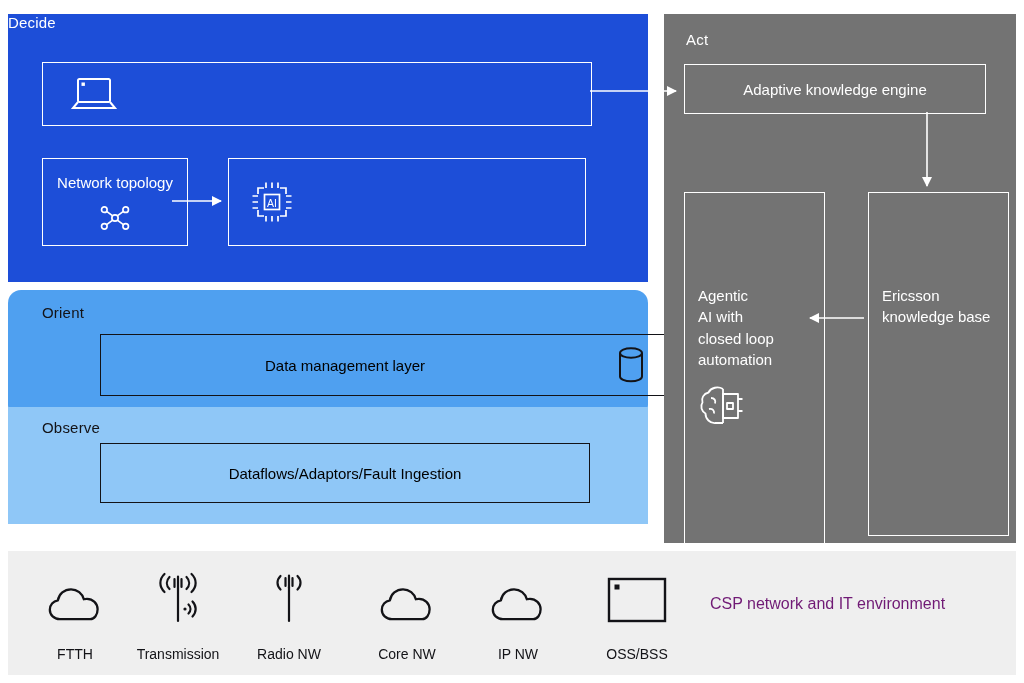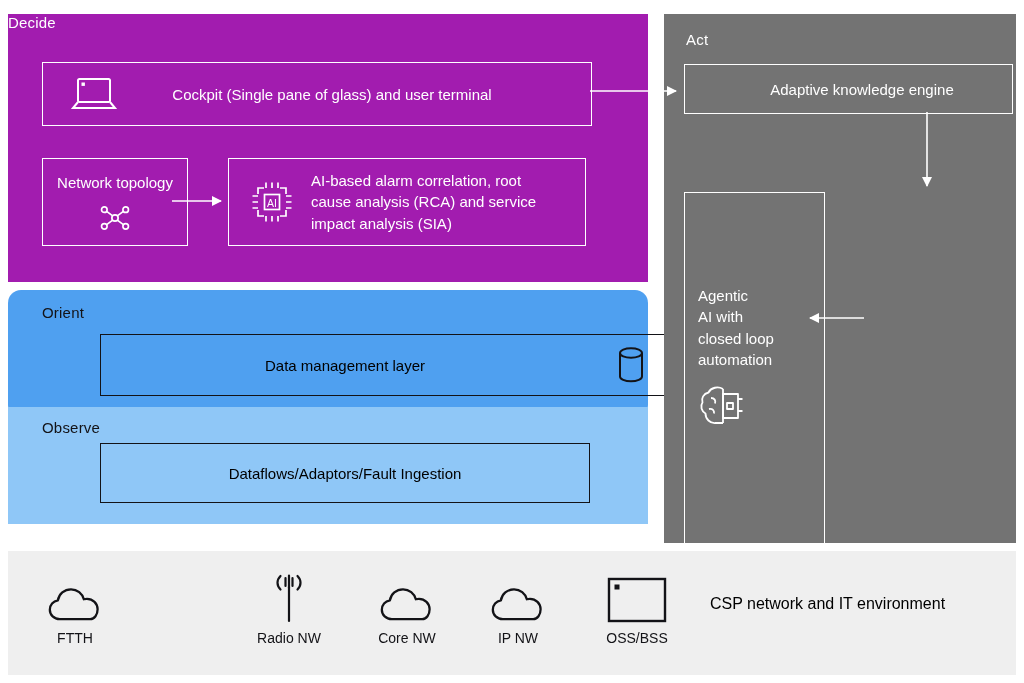--- a/index.html
+++ b/index.html
@@ -1,18 +1,18 @@
 <!DOCTYPE html>
 <html><head>
 <meta charset="utf-8">
 <style>
   html,body{margin:0;padding:0;background:#ffffff;}
   .stage{position:relative;width:1024px;height:683px;background:#ffffff;font-family:"Liberation Sans",sans-serif;overflow:hidden;}
   .panel{position:absolute;}
-  .panel-decide{left:8px;top:14px;width:640px;height:268px;background:#a21caf;}
+  .panel-decide{left:8px;top:14px;width:640px;height:268px;background:#1d4ed8;}
   .panel-orient{left:8px;top:290px;width:640px;height:128px;background:#4FA0F0;border-radius:13px;}
   .panel-observe{left:8px;top:407px;width:640px;height:117px;background:#8FC7F7;}
   .panel-act{left:664px;top:14px;width:352px;height:529px;background:#737373;}
   .panel-footer{left:8px;top:551px;width:1008px;height:124px;background:#EFEFEF;}
   .plabel{position:absolute;font-size:15px;letter-spacing:.2px;}
   .light{color:#FFFFFF;}
   .dark{color:#131317;}
   .box{position:absolute;border:1.5px solid #FFFFFF;color:#FFFFFF;font-size:15px;display:flex;align-items:center;}
   .box-dark{border-color:#131317;color:#000000;}
   .cockpit-box{left:34px;top:48px;width:548px;height:62px;}
@@ -22,50 +22,49 @@
   .topo-box{left:34px;top:144px;width:128px;height:86px;flex-direction:column;justify-content:center;gap:13px;text-align:center;line-height:1.3;padding:0 8px;}
   .ai-box{left:220px;top:144px;width:356px;height:86px;}
   .ai-box .icon-wrap{margin-left:20px;}
   .ai-text{width:232px;margin-left:16px;line-height:1.42;}
   .lbl-orient{left:34px;top:14px;}
   .lbl-observe{left:34px;top:12px;}
   .lbl-act{left:22px;top:17px;}
   .dml-box{left:92px;top:44px;width:488px;height:60px;justify-content:center;padding-right:78px;}
   .db-icon-wrap{position:absolute;right:22px;top:11px;display:flex;}
   .flow-box{left:92px;top:36px;width:488px;height:58px;justify-content:center;}
-  .ake-box{left:20px;top:50px;width:300px;height:48px;justify-content:center;padding-left:27px;}
+  .ake-box{left:20px;top:50px;width:300px;height:48px;justify-content:center;}
   .agentic-box{left:20px;top:178px;width:118px;height:250px;display:block;padding:92px 8px 12px 13px;line-height:1.42;}
   .agentic-box .line{display:block;}
   .agentic-icon-wrap{margin-top:14px;display:block;}
   .ekb-box{left:204px;top:178px;width:118px;height:250px;display:block;padding:92px 8px 0 13px;line-height:1.42;}
   .arrows{position:absolute;left:0;top:0;pointer-events:none;z-index:10;}
   .f-item{position:absolute;width:130px;top:14px;text-align:center;color:#131317;}
   .f-icon{height:58px;display:flex;align-items:flex-end;justify-content:center;}
-  .f-label{margin-top:7px;font-size:14px;}
-  .f-caption{position:absolute;left:702px;top:44px;font-size:16px;color:#000000;}
+  .f-label{margin-top:23px;font-size:14px;}
+  .f-caption{position:absolute;left:702px;top:44px;font-size:16px;color:#701a75;}
 </style>
 </head>
 <body>
 
 <div class="stage">
 
   <section class="panel panel-decide">
     <div class="plabel light">Decide</div>
 
     <div class="box cockpit-box">
       <span class="icon-wrap">
         <svg width="50" height="36" viewBox="0 0 50 36">
           <g fill="none" stroke="#FFFFFF" stroke-width="2">
             <rect x="9" y="3" width="32" height="23" rx="1.5"></rect>
             <path d="M9 26 L4 32 H46 L41 26"></path>
           </g>
           <rect x="12.5" y="6.5" width="3.4" height="3.4" fill="#FFFFFF"></rect>
         </svg>
       </span>
-      <span class="cockpit-text">Cockpit (Single pane of glass) and user terminal</span>
     </div>
 
     <div class="box topo-box">
       <span>Network topology</span>
       <span class="icon-wrap">
         <svg width="32" height="26" viewBox="0 0 34 28">
           <g fill="none" stroke="#FFFFFF" stroke-width="1.8">
             <circle cx="17" cy="14" r="3.4"></circle>
             <circle cx="5.5" cy="5" r="3"></circle>
             <circle cx="28.5" cy="5" r="3"></circle>
@@ -81,21 +80,20 @@
       <span class="icon-wrap">
         <svg width="46" height="46" viewBox="0 0 46 46">
           <g fill="none" stroke="#FFFFFF" stroke-width="1.7">
             <path d="M9 15 V9 H15 M31 9 H37 V15 M37 31 V37 H31 M15 37 H9 V31"></path>
             <rect x="15.5" y="15.5" width="15" height="15"></rect>
             <path d="M17 3.5 V9 M23 3.5 V9 M29 3.5 V9 M17 37 V42.5 M23 37 V42.5 M29 37 V42.5 M3.5 17 H9 M3.5 23 H9 M3.5 29 H9 M37 17 H42.5 M37 23 H42.5 M37 29 H42.5"></path>
           </g>
           <text x="23" y="27.5" fill="#FFFFFF" font-size="10.5" text-anchor="middle" font-family="Liberation Sans, sans-serif">AI</text>
         </svg>
       </span>
-      <span class="ai-text">AI-based alarm correlation, root cause analysis (RCA) and service impact analysis (SIA)</span>
     </div>
   </section>
 
   <section class="panel panel-orient">
     <div class="plabel dark lbl-orient">Orient</div>
     <div class="box box-dark dml-box">
       <span>Data management layer</span>
       <span class="db-icon-wrap">
         <svg width="28" height="38" viewBox="0 0 28 38">
           <g fill="none" stroke="#131317" stroke-width="2">
@@ -133,33 +131,52 @@
             <path d="M25 5 V39"></path>
             <rect x="25" y="10" width="15" height="24"></rect>
             <rect x="29" y="19" width="6" height="6"></rect>
             <path d="M40 15 h4.5 M40 27 h4.5"></path>
             <path d="M13 14 c3.5 0 5 2.5 4 5.5 M11 25 c3.5 -0.8 5.5 1.5 5 4.5"></path>
           </g>
         </svg>
       </span>
     </div>
 
+    <div class="box ekb-box">Ericsson knowledge base</div>
   </section>
 
   <section class="panel panel-footer">
 
     <div class="f-item" style="left:2px">
       <span class="f-icon">
         <svg width="60" height="38" viewBox="0 0 62 40">
           <path fill="none" stroke="#131317" stroke-width="2.4" stroke-linejoin="round" d="M47 36 H15 C9 36 4.5 31.5 4.5 26 C4.5 21 8 17 13 16.2 C14 9.5 19.8 4.5 26.8 4.5 C33.3 4.5 38.8 8.9 40.3 15 C41.3 14.7 42.4 14.5 43.6 14.5 C49.8 14.5 54.8 19.5 54.8 25.6 C54.8 31.3 51.5 36 47 36 Z"></path>
         </svg>
       </span>
       <div class="f-label">FTTH</div>
     </div>
 
+    <div class="f-item" style="left:105px">
+      <span class="f-icon">
+        <svg width="52" height="52" viewBox="0 0 52 52">
+          <g fill="none" stroke="#131317" stroke-width="2.2" stroke-linecap="round">
+            <path d="M22.5 8 v8 M26 5.5 v12.5 M29.5 8 v8"></path>
+            <path d="M17.5 6 c-3.5 3.6 -3.5 8.4 0 12"></path>
+            <path d="M12.5 3 c-5.5 5.2 -5.5 12.8 0 18"></path>
+            <path d="M34.5 6 c3.5 3.6 3.5 8.4 0 12"></path>
+            <path d="M39.5 3 c5.5 5.2 5.5 12.8 0 18"></path>
+            <path d="M26 18 V50"></path>
+            <circle cx="33" cy="38" r="1.6" fill="#131317" stroke="none"></circle>
+            <path d="M36.5 33.5 c2.6 2.7 2.6 6.3 0 9"></path>
+            <path d="M40.5 30.5 c4.2 4.4 4.2 10.6 0 15"></path>
+          </g>
+        </svg>
+      </span>
+      <div class="f-label">Transmission</div>
+    </div>
 
     <div class="f-item" style="left:216px">
       <span class="f-icon">
         <svg width="40" height="52" viewBox="0 0 40 52">
           <g fill="none" stroke="#131317" stroke-width="2.2" stroke-linecap="round">
             <path d="M16.5 7 v8 M20 4.5 v12 M23.5 7 v8"></path>
             <path d="M11.5 5 c-4 4 -4 9.5 0 13.5"></path>
             <path d="M28.5 5 c4 4 4 9.5 0 13.5"></path>
             <path d="M20 16.5 V50"></path>
           </g>

